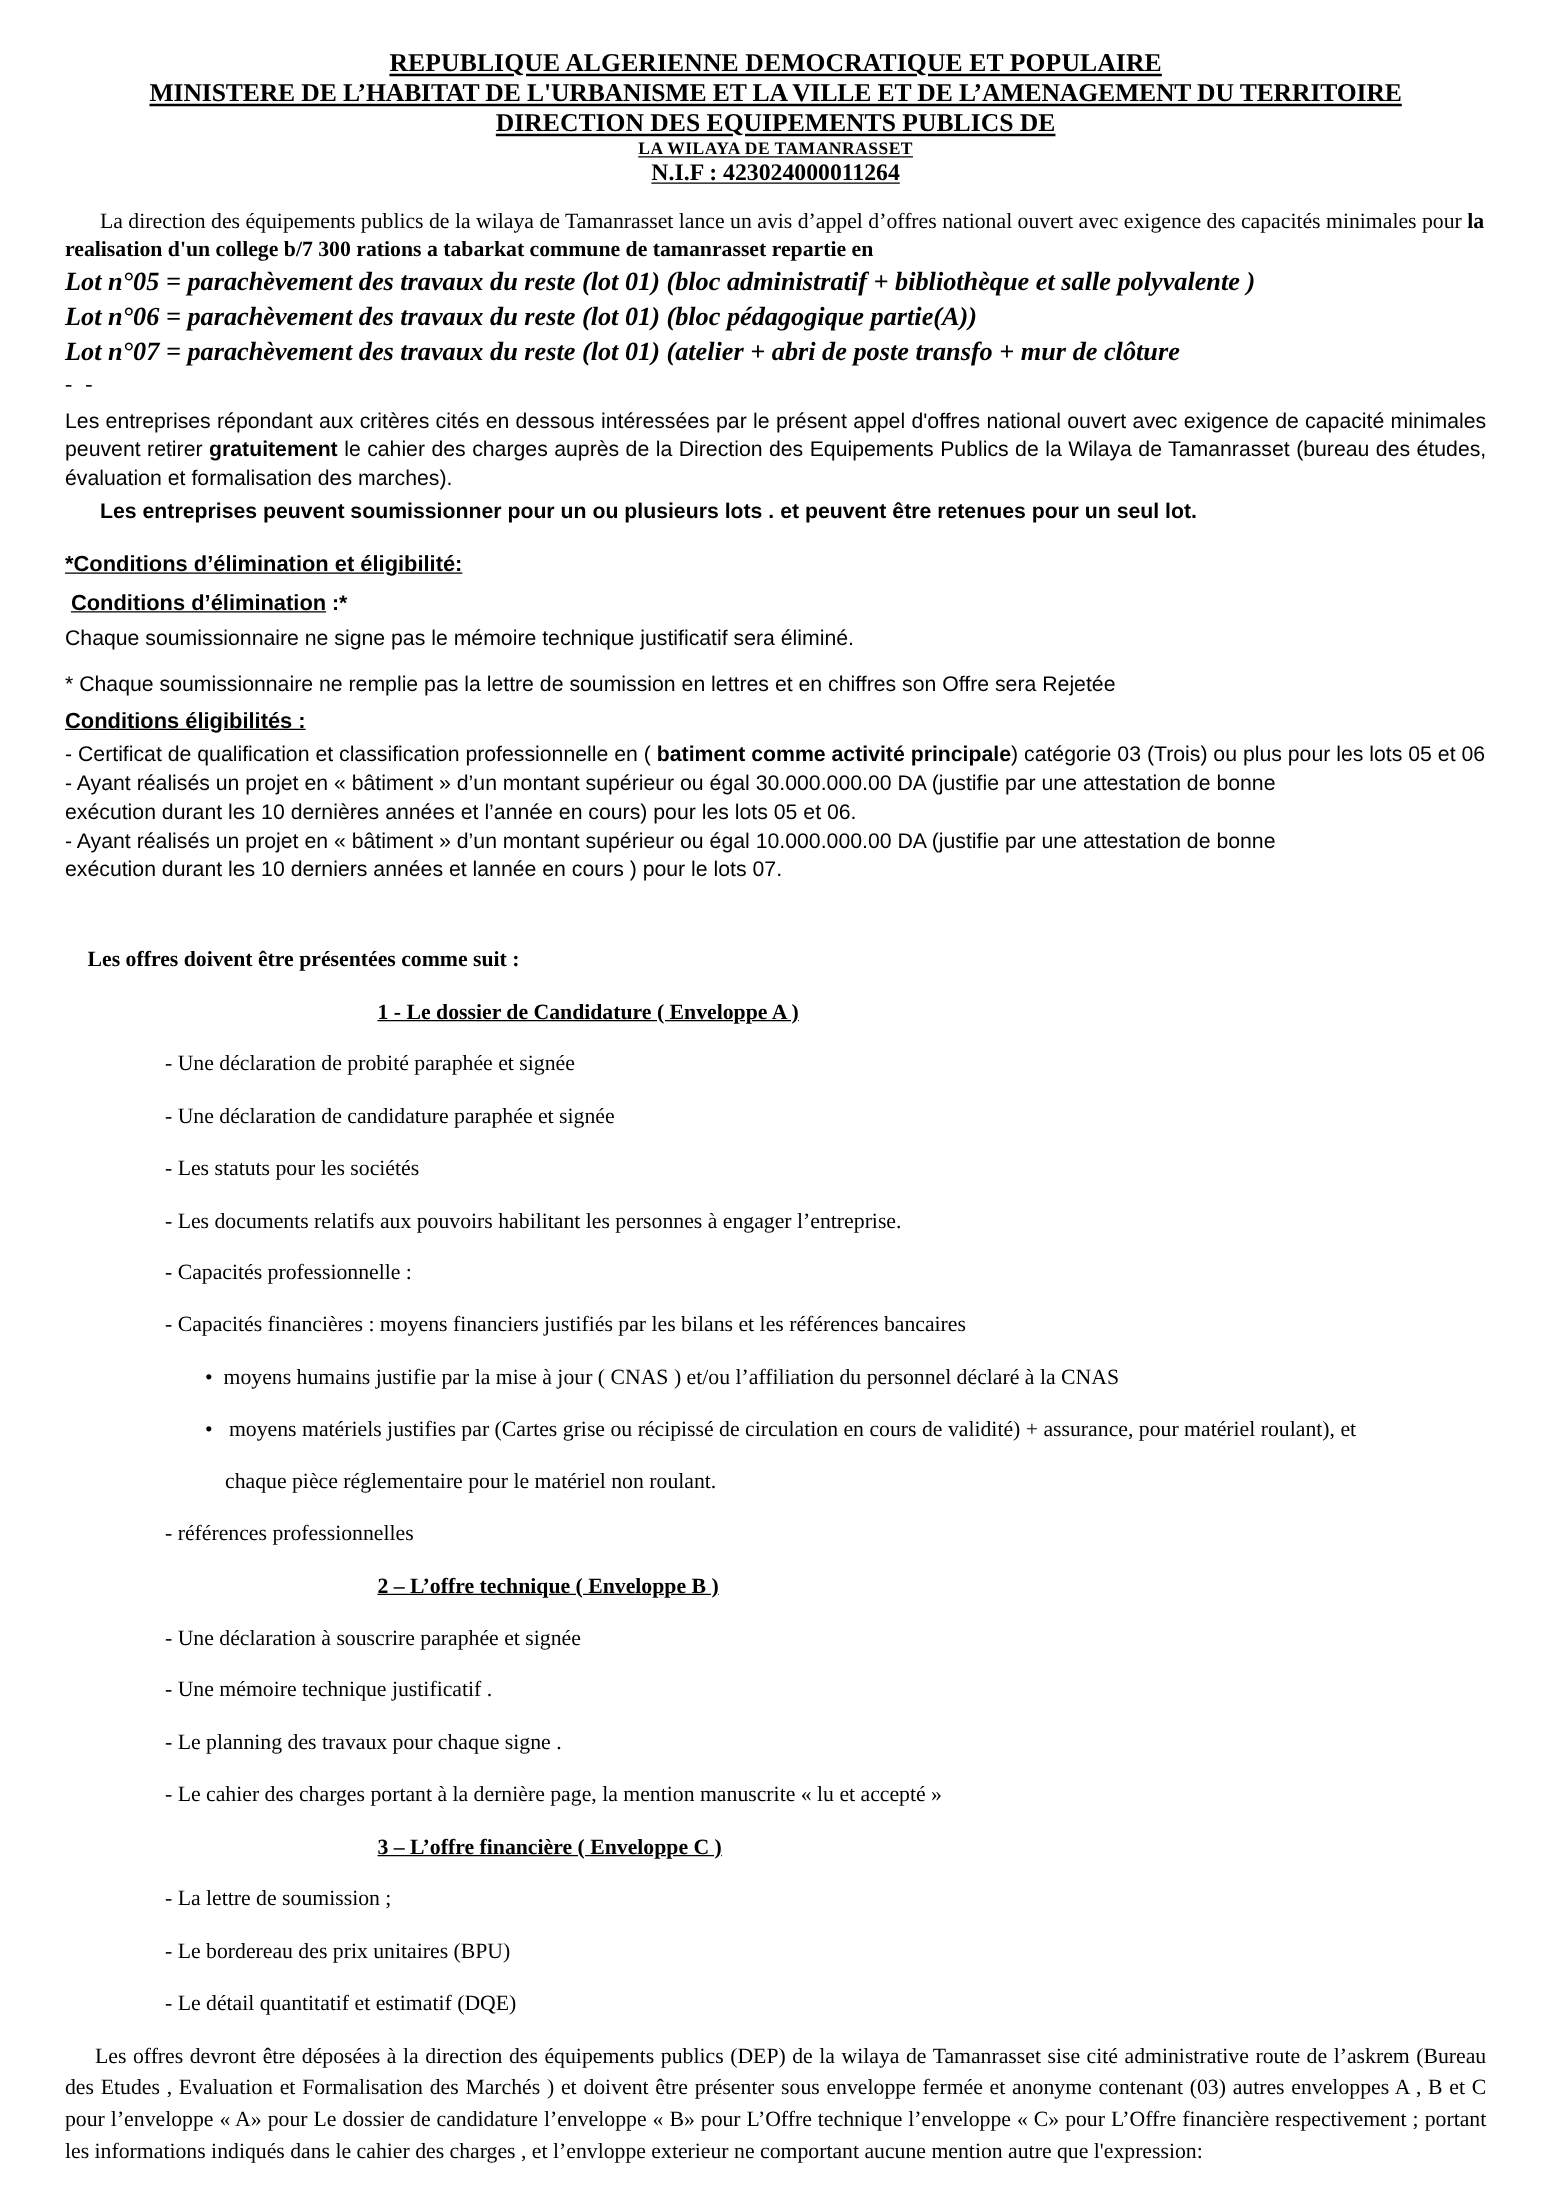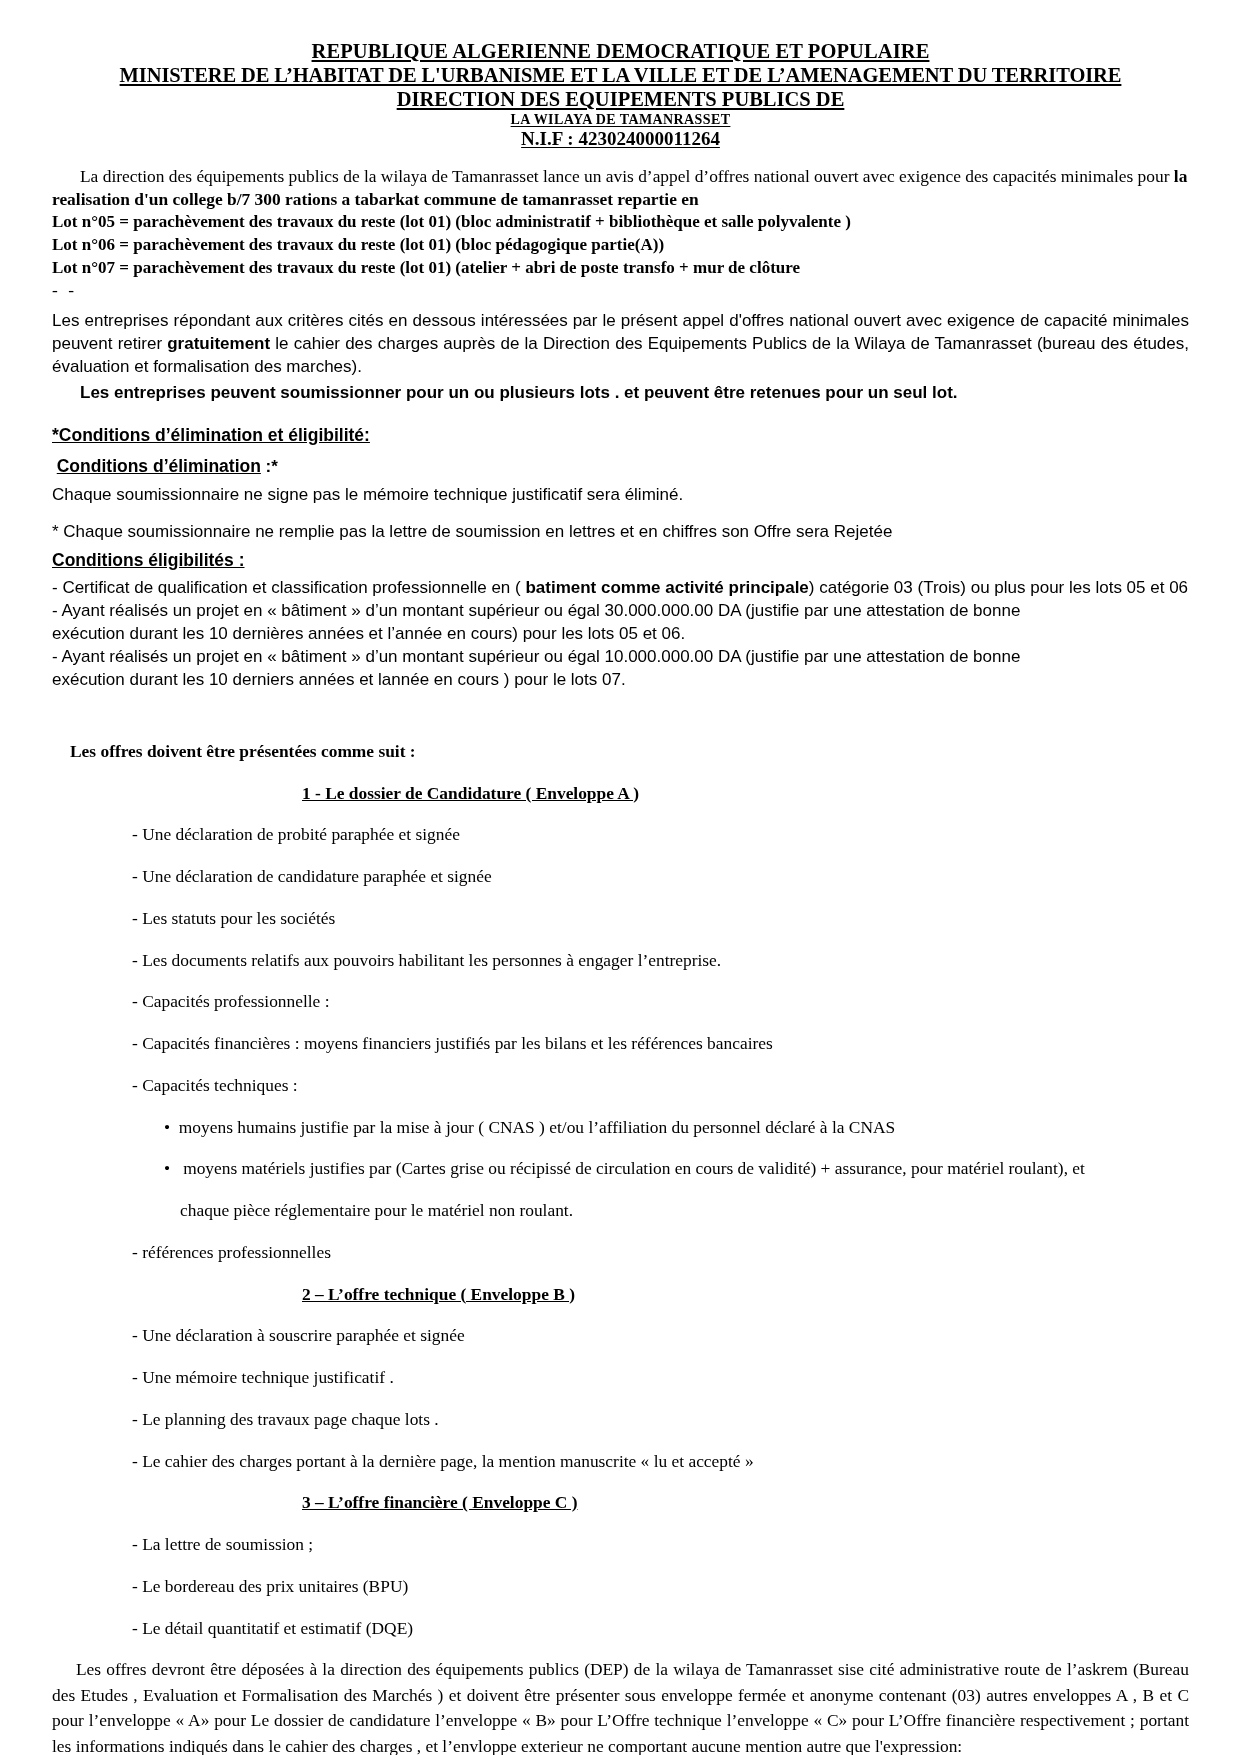--- a/index.html
+++ b/index.html
@@ -44,21 +44,21 @@
 
   
   .intro{
     font-family:"Liberation Serif", serif;
     font-size:17.4px;
     line-height:1.34;
     margin-top:14px;
   }
   .intro p{margin:0;}
   .intro .ind{text-indent:28px;}
-  .lotline{font-weight:bold;font-size:17px;line-height:1.34;}
+  .lotline{font-weight:bold;font-size:21px;line-height:1.34;font-style:italic;}
   .dashes{margin-left:86px;font-size:17.4px;letter-spacing:3px;}
 
   
   .sblk{
     font-family:"Liberation Sans", sans-serif;
     font-size:17px;
     line-height:1.36;
   }
   .sblk p{margin:0;}
   .sblk .center-bold{
@@ -178,31 +178,30 @@
     <p class="head">Les offres doivent être présentées comme suit :</p>
     <p>
       <span class="envtitle">1 - Le dossier de Candidature ( Enveloppe A )</span>
     </p>
     <p class="li">-  Une déclaration de probité paraphée et signée</p>
     <p class="li">-  Une déclaration de candidature paraphée et signée</p>
     <p class="li">-  Les statuts pour les sociétés</p>
     <p class="li">-  Les documents relatifs aux pouvoirs habilitant les personnes à engager l’entreprise.</p>
     <p class="li">-  Capacités professionnelle :</p>
     <p class="li">-  Capacités financières : moyens financiers justifiés par les bilans et les références bancaires</p>
-    <p class="li">-  Capacités techniques :</p>
     <p class="bul">moyens humains justifie par  la mise à jour ( CNAS ) et/ou l’affiliation du personnel déclaré à la CNAS</p>
     <p class="bul"> moyens matériels justifies par (Cartes grise ou récipissé de circulation  en cours de validité) + assurance, pour matériel roulant), et</p>
     <p class="cont">chaque  pièce réglementaire  pour le matériel non roulant.</p>
     <p class="li">-   références professionnelles</p>
     <p>
       <span class="envtitle">2 – L’offre technique ( Enveloppe B )</span>
     </p>
     <p class="li">-  Une déclaration à souscrire paraphée et signée</p>
     <p class="li">-  Une mémoire technique justificatif .</p>
-    <p class="li">-  Le planning  des travaux page  chaque lots  .</p>
+    <p class="li">-  Le planning  des travaux pour  chaque signe  .</p>
     <p class="li">-  Le cahier des charges portant à la dernière page, la mention manuscrite « lu et accepté »</p>
     <p>
       <span class="envtitle">3 – L’offre financière ( Enveloppe C )</span>
     </p>
     <p class="li">-  La lettre de soumission ;</p>
     <p class="li">-  Le bordereau des prix unitaires (BPU)</p>
     <p class="li">-  Le détail quantitatif et estimatif (DQE)</p>
   </div>
 
   <div class="para">

